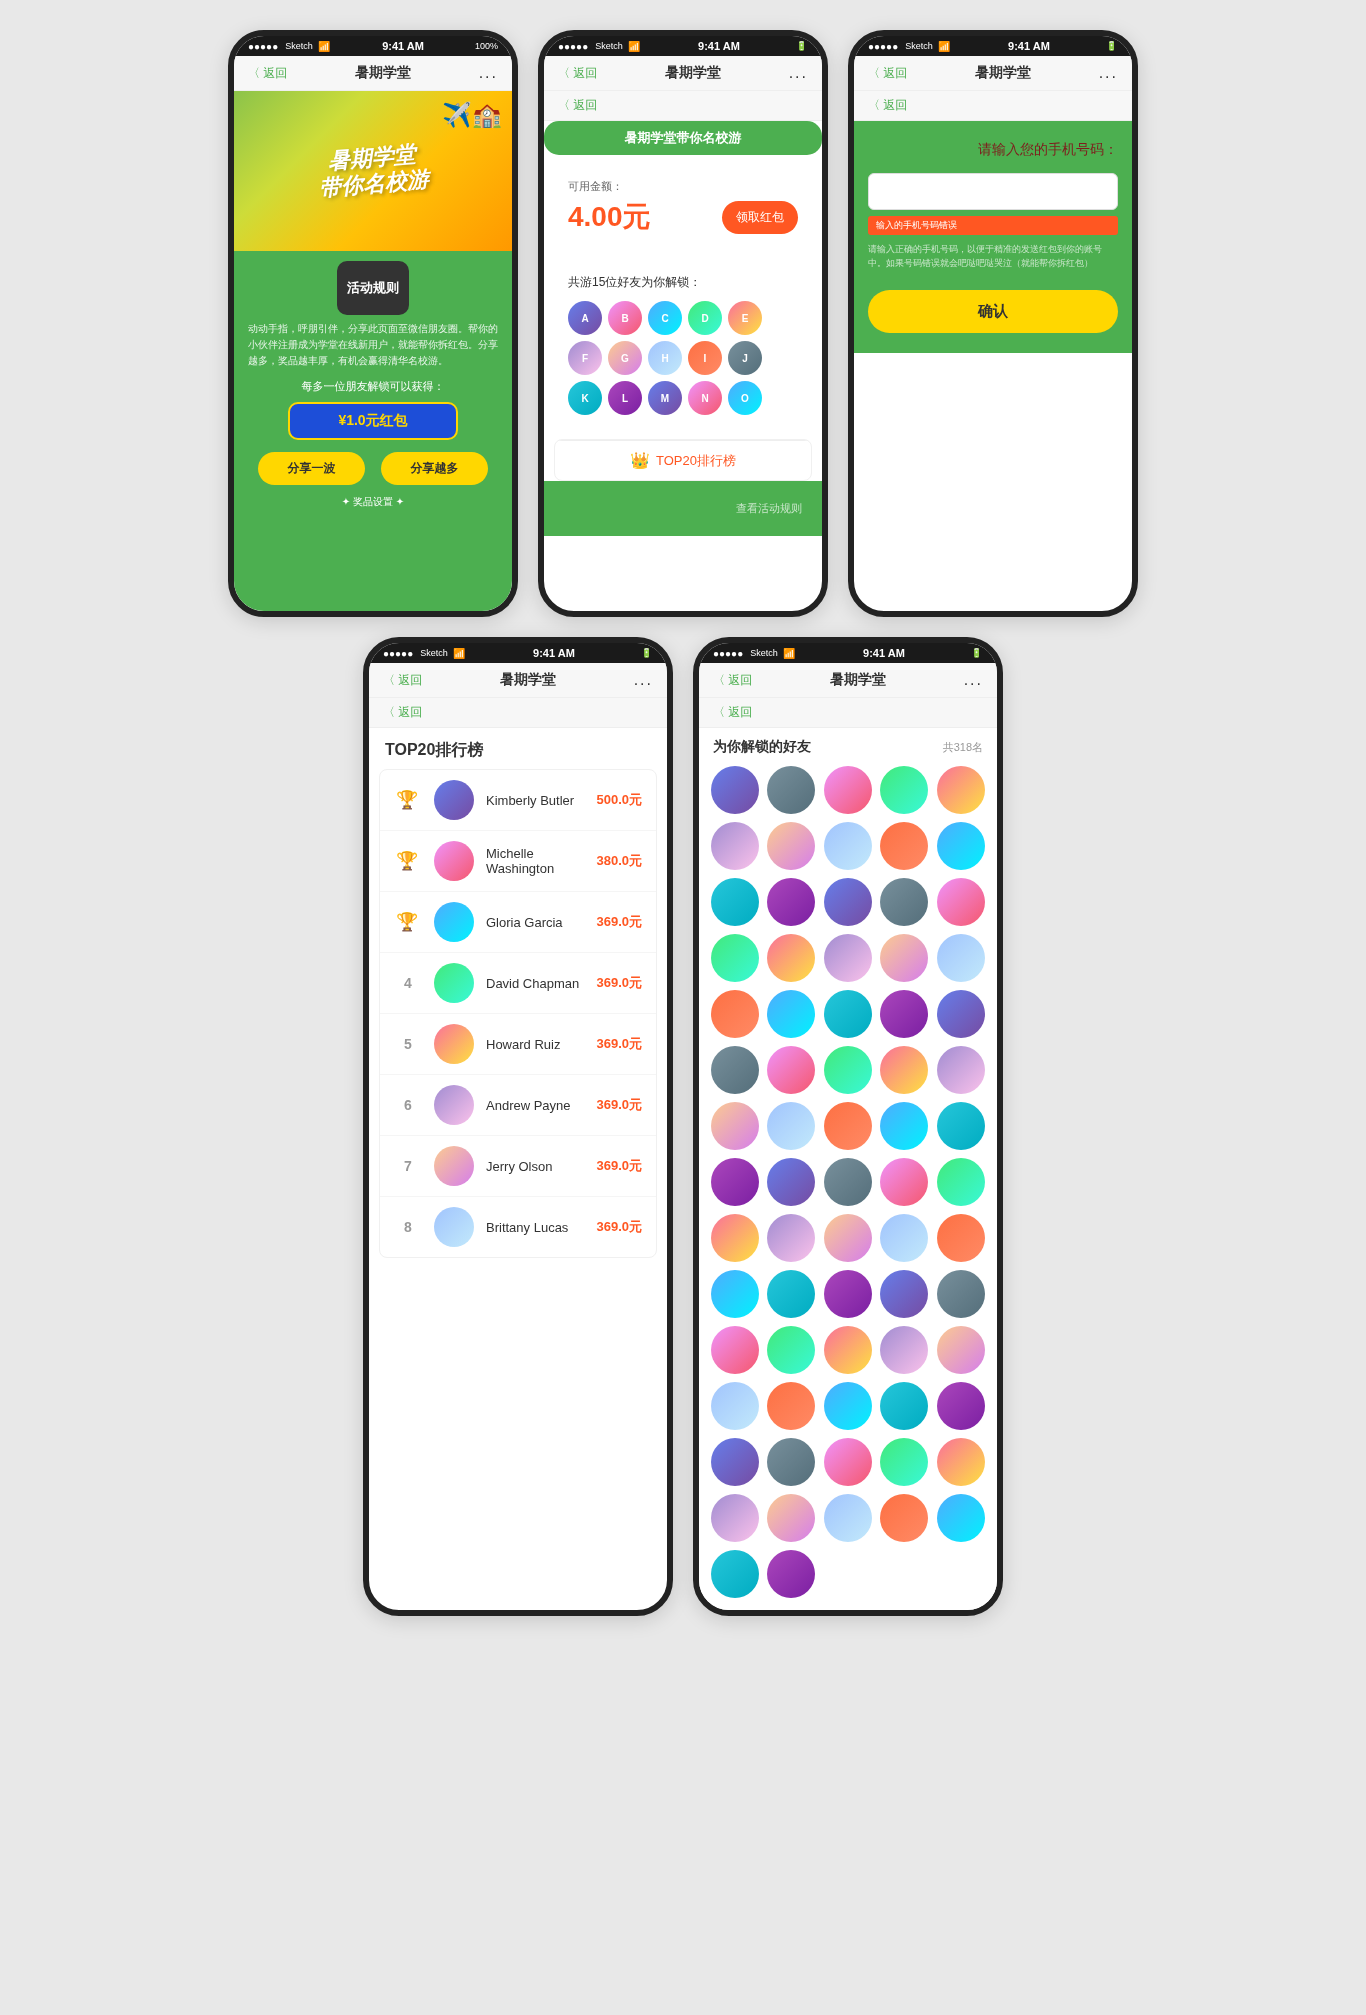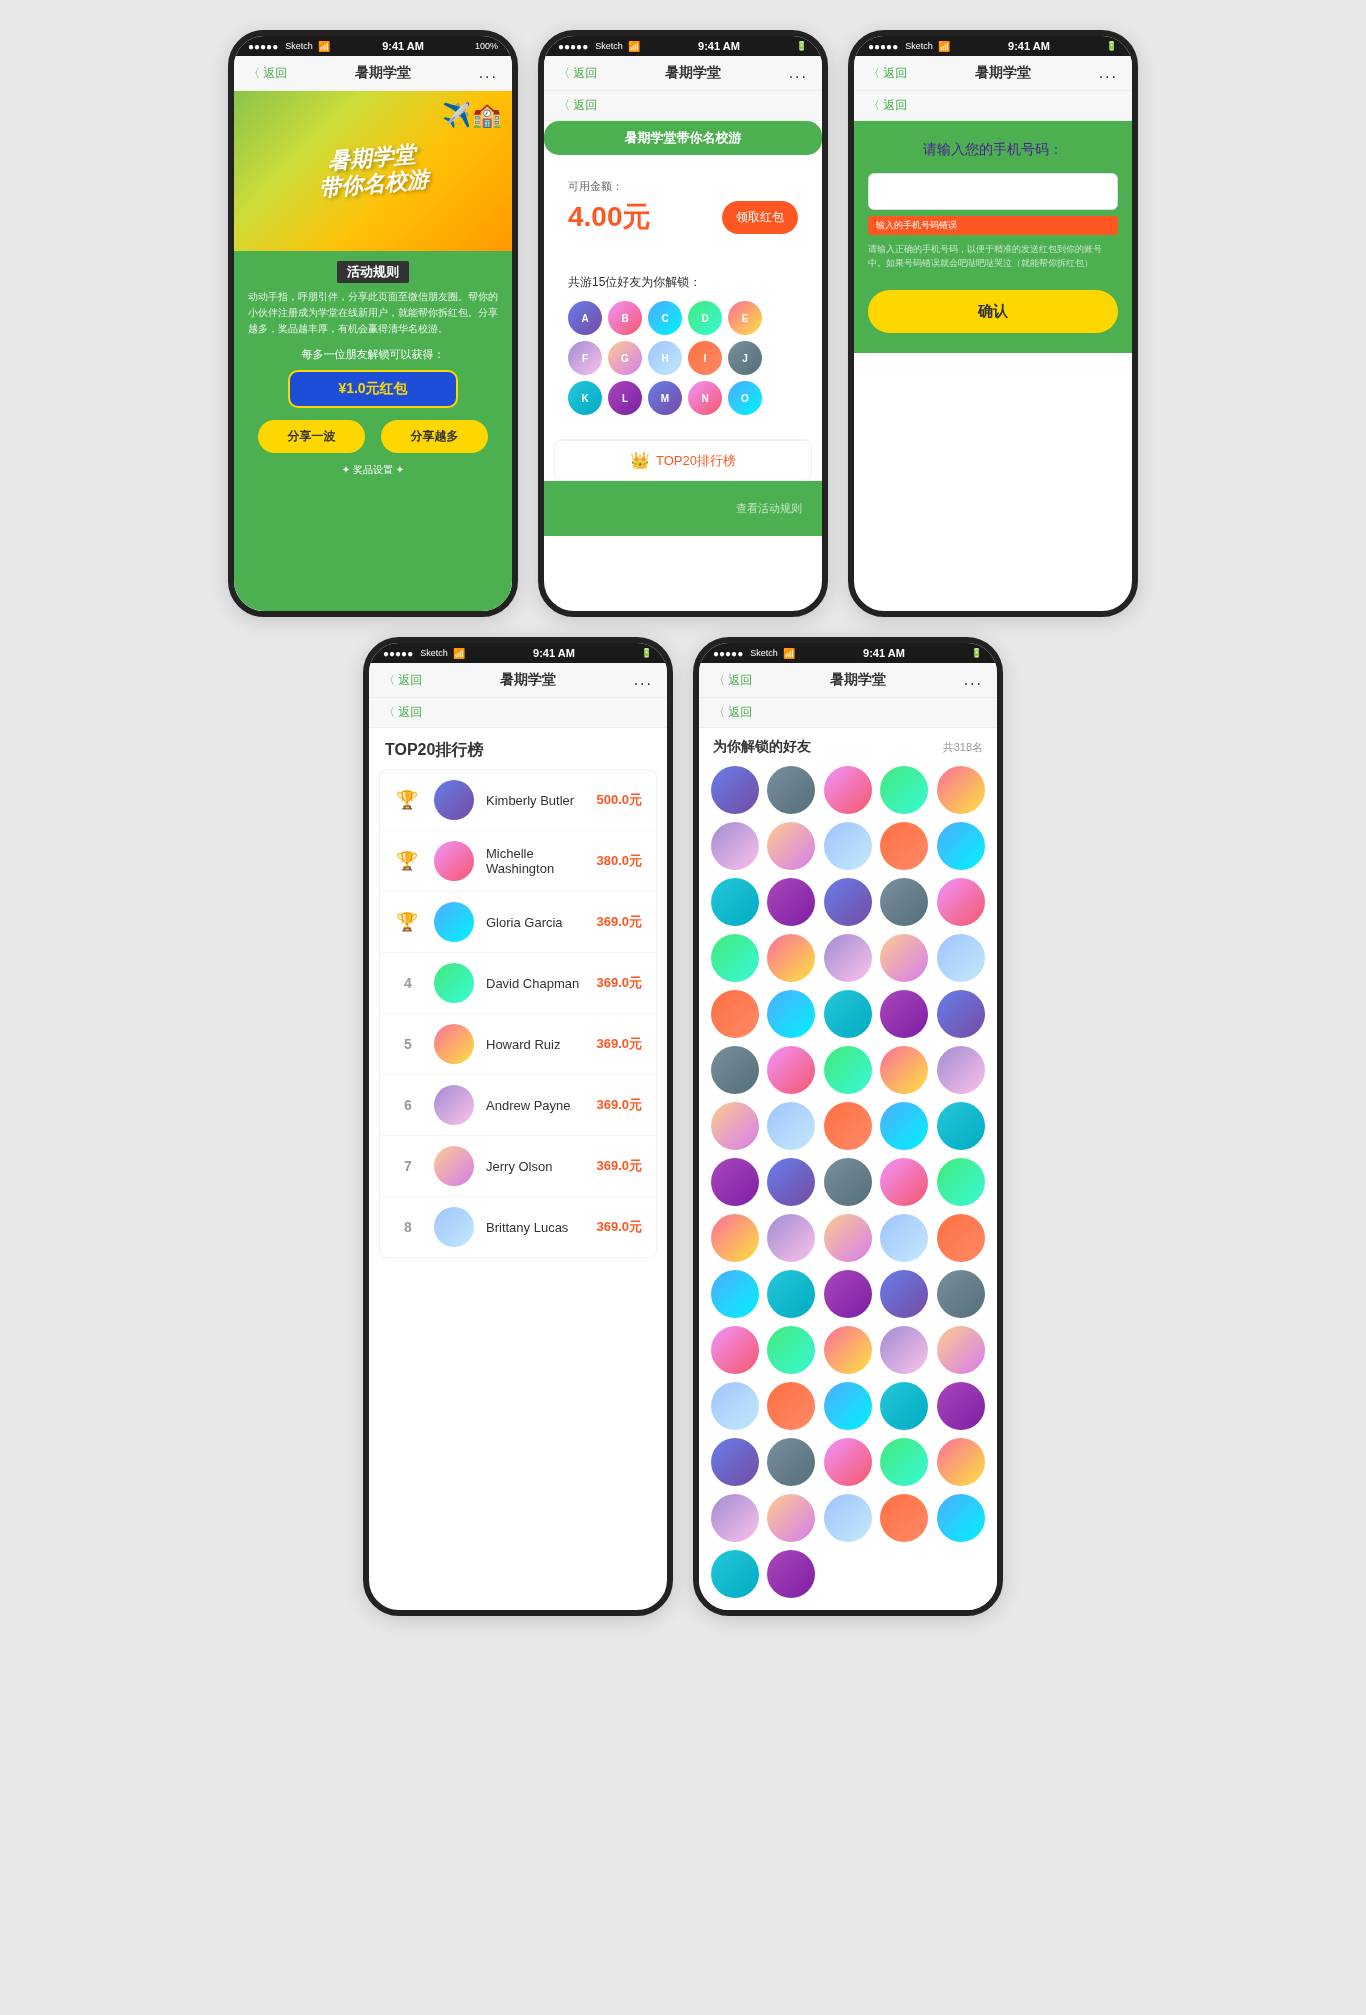--- a/index.html
+++ b/index.html
@@ -101,22 +101,22 @@
       background: #4CAF50;
       padding: 10px 14px;
     }
     .activity-title {
       text-align: center;
       font-size: 13px;
       font-weight: 700;
       color: #fff;
       margin-bottom: 6px;
       background: #333;
-      border-radius: 2px;
-      padding: 2px 10px;
+      border-radius: 10px;
+      padding: 18px 10px;
       display: inline-block;
       margin-left: 50%;
       transform: translateX(-50%);
     }
     .activity-desc {
       font-size: 10px;
       color: #e8f5e9;
       line-height: 1.6;
       margin-bottom: 10px;
     }
@@ -229,22 +229,22 @@
       cursor: pointer;
     }
 
     
     .screen3-body {
       background: #4CAF50;
       padding: 20px 14px;
     }
     .phone-input-title {
       font-size: 14px;
-      color: #4c1d95;
-      text-align: center;
+      color: #7f1d1d;
+      text-align: right;
       margin-bottom: 14px;
     }
     .phone-input-field {
       background: #fff;
       border-radius: 6px;
       padding: 10px;
       font-size: 13px;
       color: #999;
       margin-bottom: 6px;
       width: 100%;

